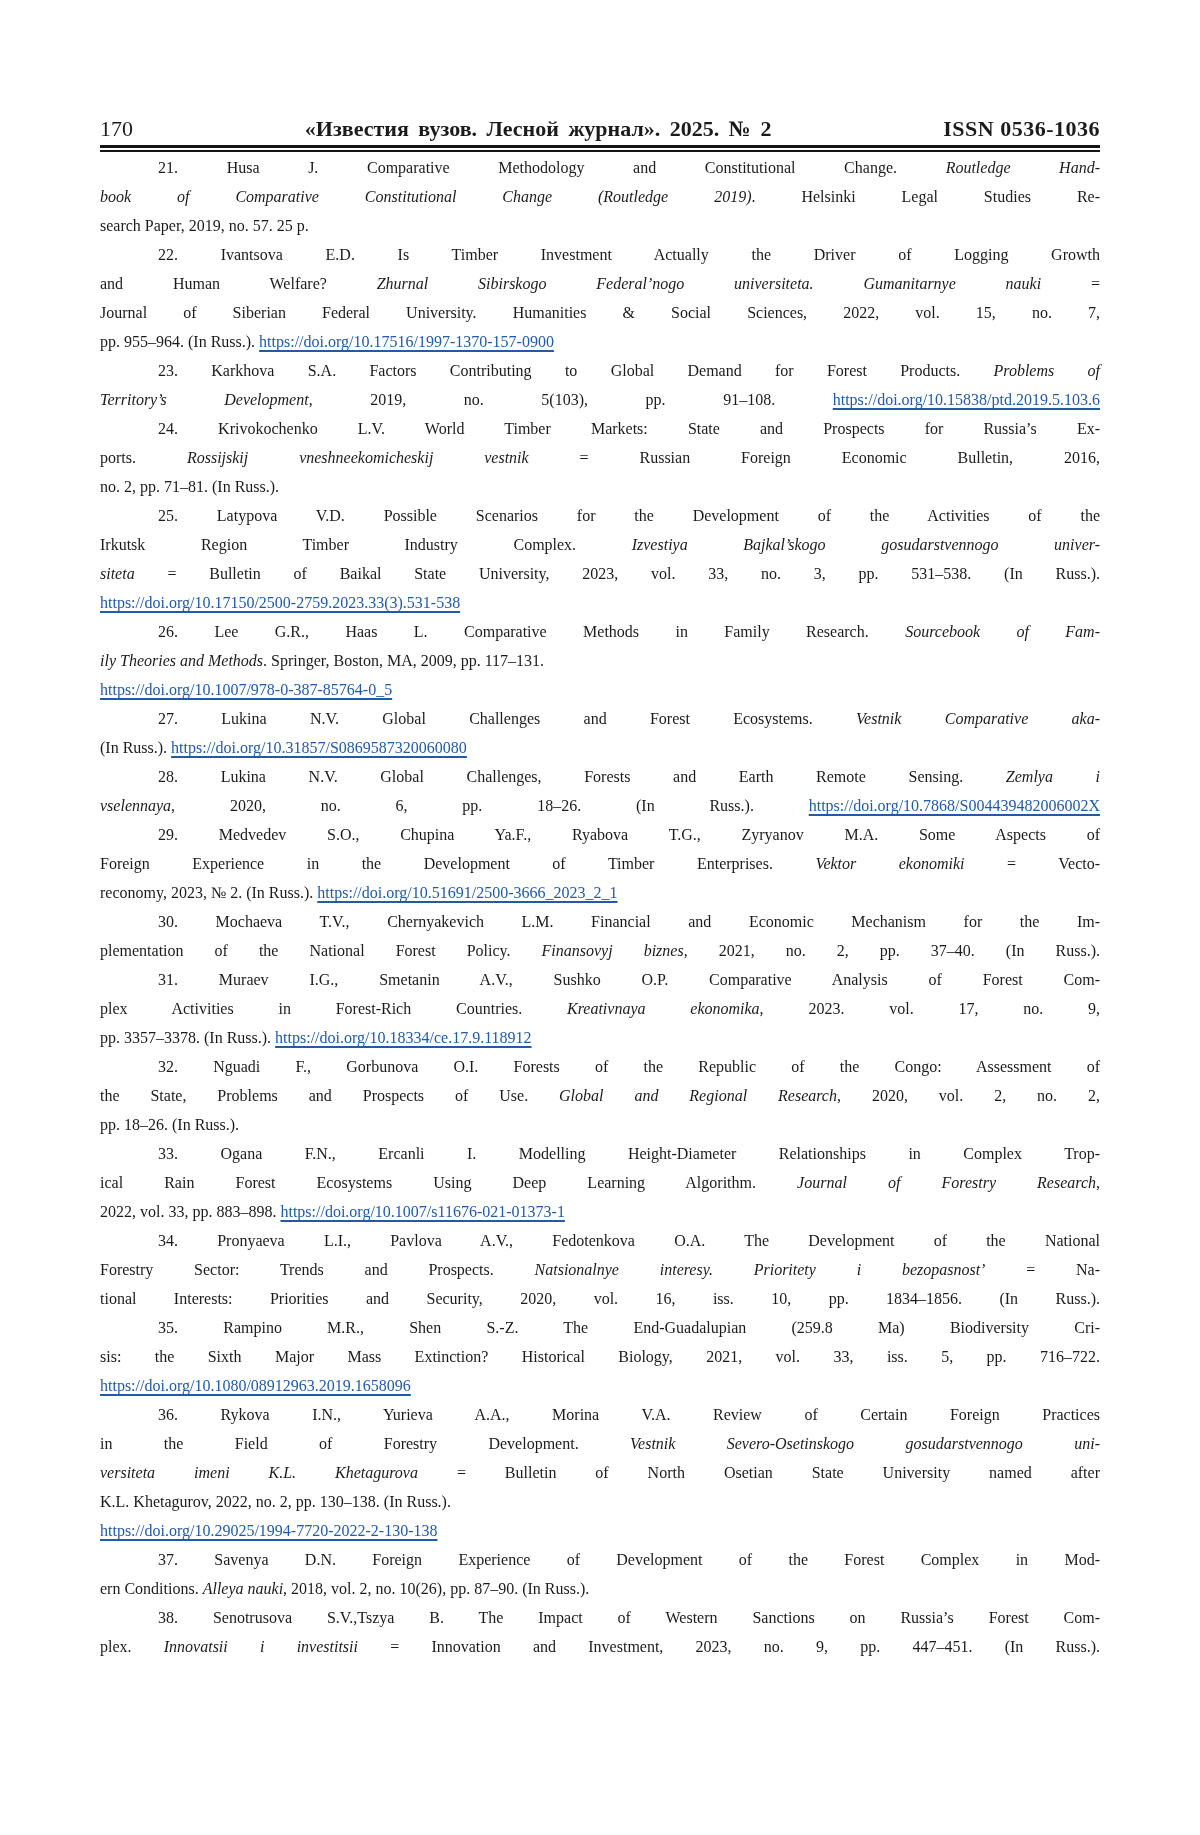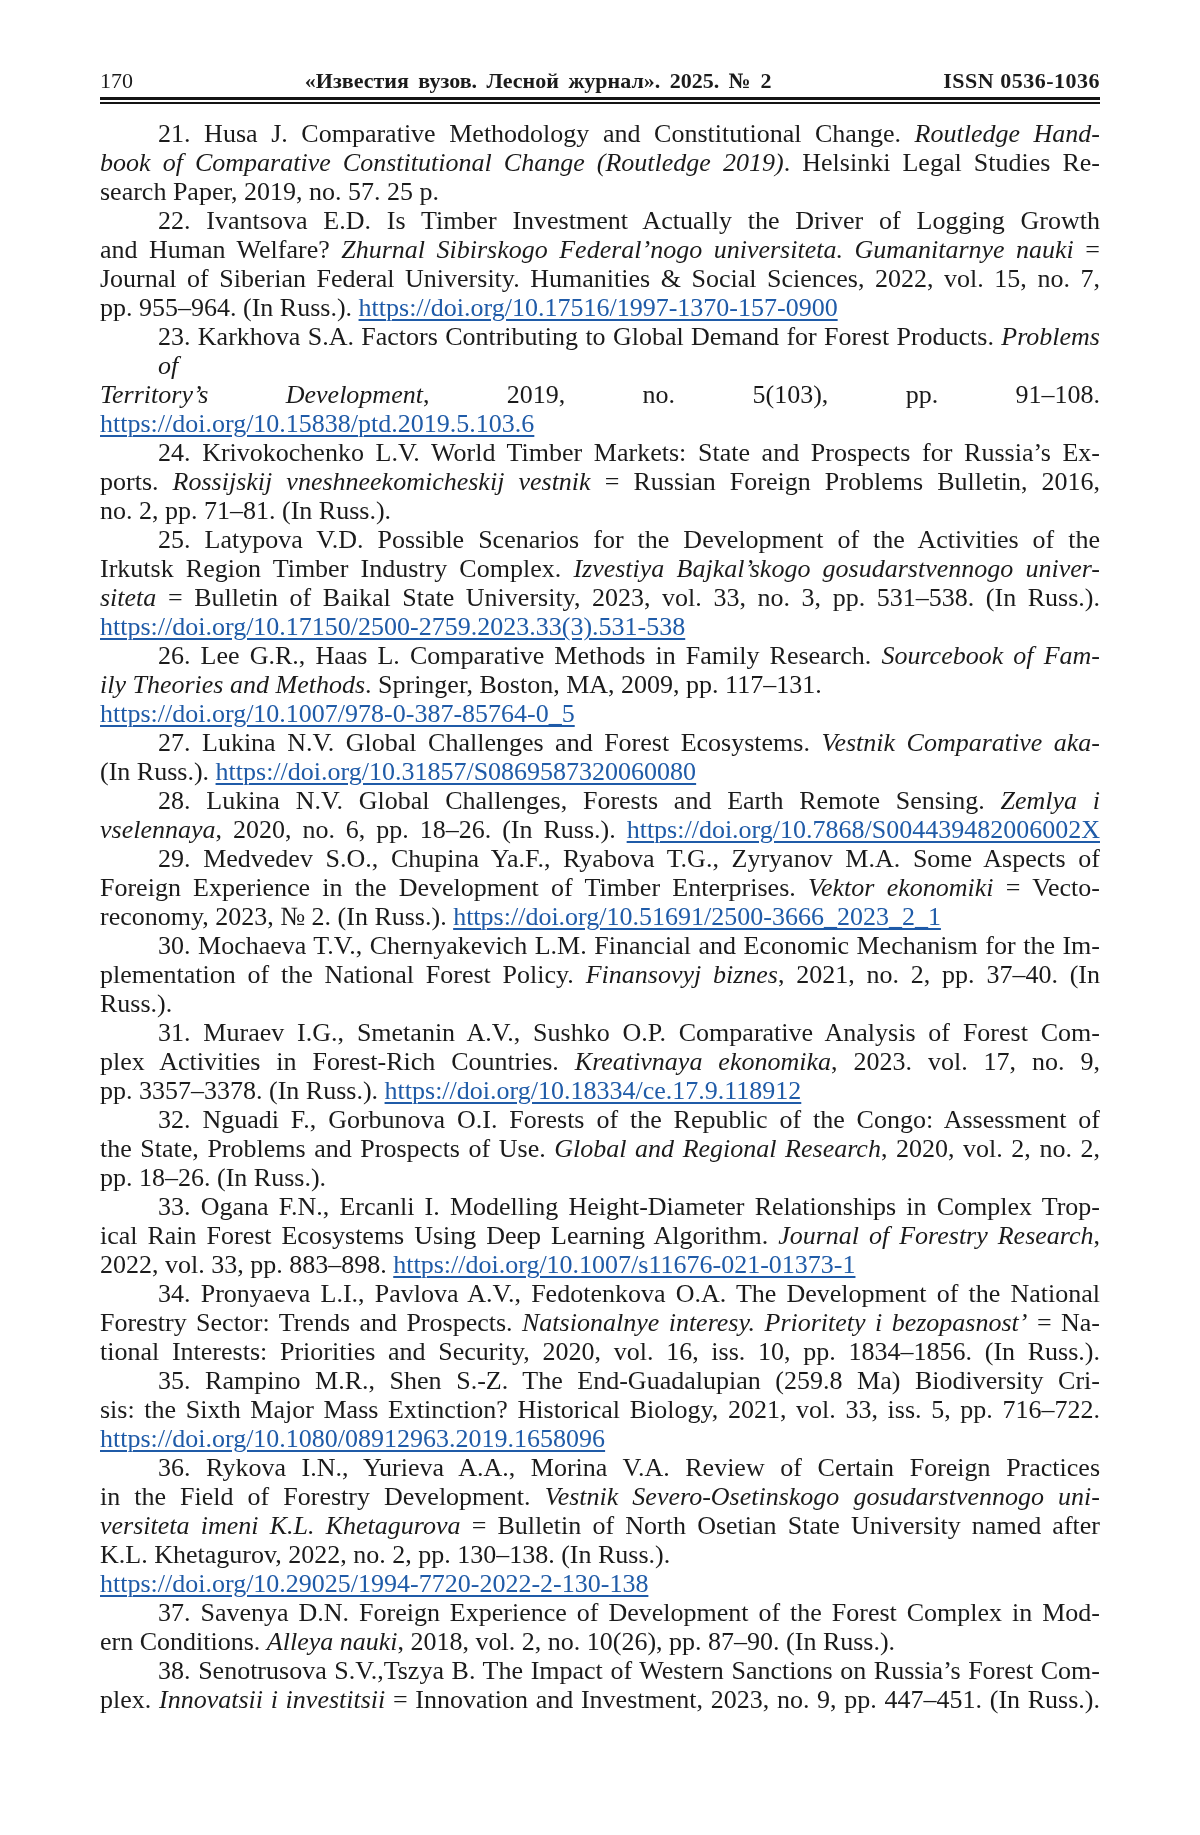--- a/index.html
+++ b/index.html
@@ -2,34 +2,34 @@
 <html><head>
 <meta charset="utf-8">
 <style>
   html,body{margin:0;padding:0;}
   body{
     width:1200px;height:1835px;background:#ffffff;overflow:hidden;
     font-family:"Liberation Serif","DejaVu Serif",serif;
     color:#1b1b1b;
   }
   .sheet{
-    width:1000px;margin:0 100px;padding-top:44px;
+    width:1000px;margin:0 100px;padding-top:92px;
   }
   .header{
     display:flex;justify-content:space-between;align-items:baseline;
     font-size:22px;line-height:26px;
   }
   .header .pagenum{font-weight:normal;}
   .header .htitle{font-weight:bold;word-spacing:4px;margin-top:24px;}
   .header .issn{font-weight:bold;letter-spacing:0.5px;}
   .double-rule{
     margin-top:3px;height:8px;
     background:linear-gradient(#141414 0 3.2px,#ffffff 3.2px 5px,#141414 5px 7.5px,#ffffff 7.5px 8px);
   }
-  .refs{margin-top:14px;font-size:26px;}
+  .refs{font-size:16px;}
   .line{
     line-height:29px;white-space:normal;text-align:left;
   }
   .line.just{text-align:justify;text-align-last:justify;}
   .line.first{padding-left:58px;}
   .it{font-style:italic;}
   .lnk{
     color:var(--link,#1f5ba8);
     text-decoration:underline;
     text-decoration-thickness:1.5px;
@@ -58,21 +58,21 @@
         <div class="line just"><span>and Human Welfare? </span><span class="it">Zhurnal Sibirskogo Federal’nogo universiteta. Gumanitarnye nauki</span><span> =</span></div>
         <div class="line just"><span>Journal of Siberian Federal University. Humanities &amp; Social Sciences, 2022, vol. 15, no. 7,</span></div>
         <div class="line"><span>pp. 955–964. (In Russ.). </span><span class="lnk">https://doi.org/10.17516/1997-1370-157-0900</span></div>
       </div>
       <div>
         <div class="line just first"><span>23. Karkhova S.A. Factors Contributing to Global Demand for Forest Products. </span><span class="it">Problems of</span></div>
         <div class="line just"><span class="it">Territory’s Development</span><span>, 2019, no. 5(103), pp. 91–108. </span><span class="lnk">https://doi.org/10.15838/ptd.2019.5.103.6</span></div>
       </div>
       <div>
         <div class="line just first"><span>24. Krivokochenko L.V. World Timber Markets: State and Prospects for Russia’s Ex-</span></div>
-        <div class="line just"><span>ports. </span><span class="it">Rossijskij vneshneekomicheskij vestnik</span><span> = Russian Foreign Problems Bulletin, 2016,</span></div>
+        <div class="line just"><span>ports. </span><span class="it">Rossijskij vneshneekomicheskij vestnik</span><span> = Russian Foreign Economic Bulletin, 2016,</span></div>
         <div class="line"><span>no. 2, pp. 71–81. (In Russ.).</span></div>
       </div>
       <div>
         <div class="line just first"><span>25. Latypova V.D. Possible Scenarios for the Development of the Activities of the</span></div>
         <div class="line just"><span>Irkutsk Region Timber Industry Complex. </span><span class="it">Izvestiya Bajkal’skogo gosudarstvennogo univer-</span></div>
         <div class="line just"><span class="it">siteta</span><span> = Bulletin of Baikal State University, 2023, vol. 33, no. 3, pp. 531–538. (In Russ.).</span></div>
         <div class="line"><span class="lnk">https://doi.org/10.17150/2500-2759.2023.33(3).531-538</span></div>
       </div>
       <div>
         <div class="line just first"><span>26. Lee G.R., Haas L. Comparative Methods in Family Research. </span><span class="it">Sourcebook of Fam-</span></div>

